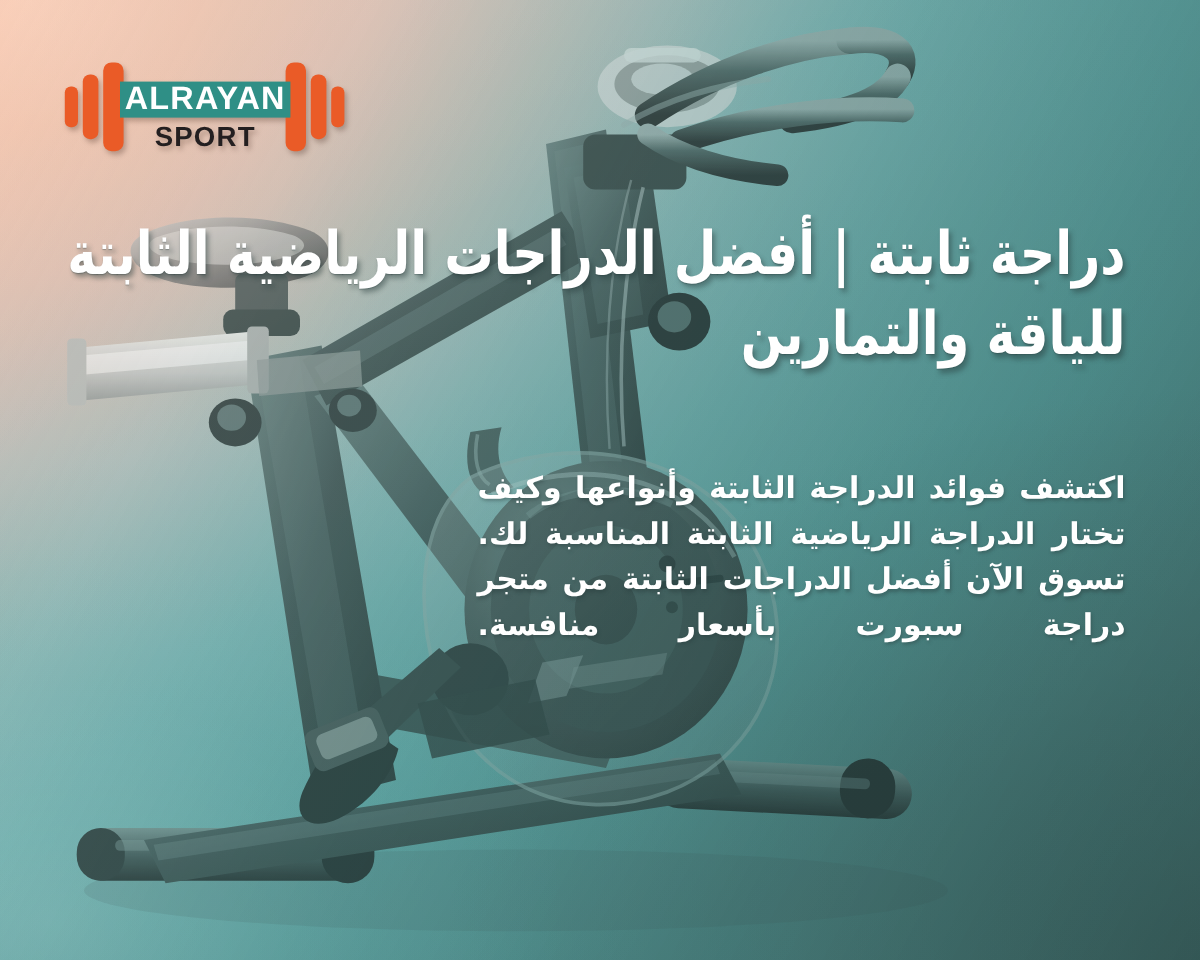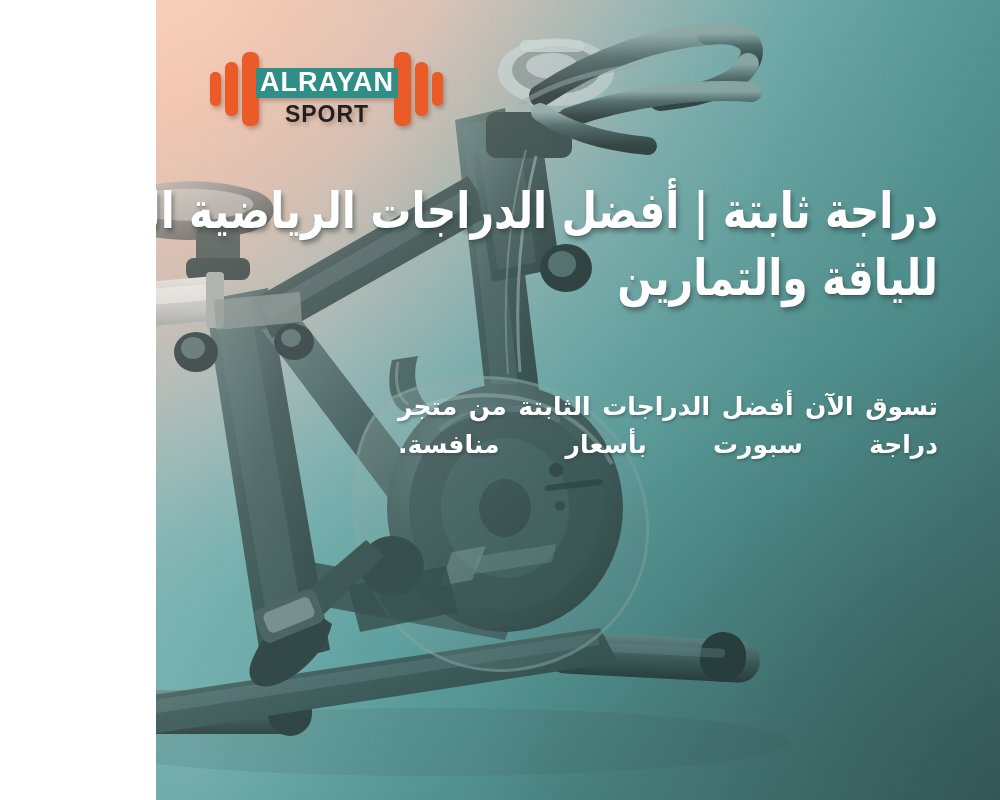--- a/index.html
+++ b/index.html
@@ -7,21 +7,21 @@
 
   html, body {
     width:1000px; height:800px;
     background:#ffffff;
     font-family:"DejaVu Sans", sans-serif;
     overflow:hidden;
   }
 
   #banner {
     position:relative;
-    width:844px; height:800px;
+    width:1000px; height:800px;
     overflow:hidden;
     isolation:isolate;
   }
 
   
   .bg-base {
     position:absolute; inset:0;
     background:
       radial-gradient(120% 110% at 2% 0%, #f6d3bf 0%, #f0c4ae 12%, #dfc3b6 26%, #b9c4c2 44%, #8cbdbc 62%, #71b3b2 80%, #66a3a2 100%);
   }
@@ -309,16 +309,17 @@
       <text class="logo-word" x="119" y="80" font-size="23" fill="#231f20" text-anchor="middle" letter-spacing="7">SPORT</text>
     </svg>
   </div>
 
   <h1 class="headline">
     <span class="headline-line">دراجة ثابتة | أفضل الدراجات الرياضية الثابتة</span>
     <span class="headline-line">للياقة والتمارين</span>
   </h1>
 
   <div class="body-copy">
+    <p>اكتشف فوائد الدراجة الثابتة وأنواعها وكيف تختار الدراجة الرياضية الثابتة المناسبة لك.</p>
     <p class="tail">تسوق الآن أفضل الدراجات الثابتة من متجر دراجة سبورت بأسعار منافسة.</p>
   </div>
 
 </div>
 
 </body></html>

